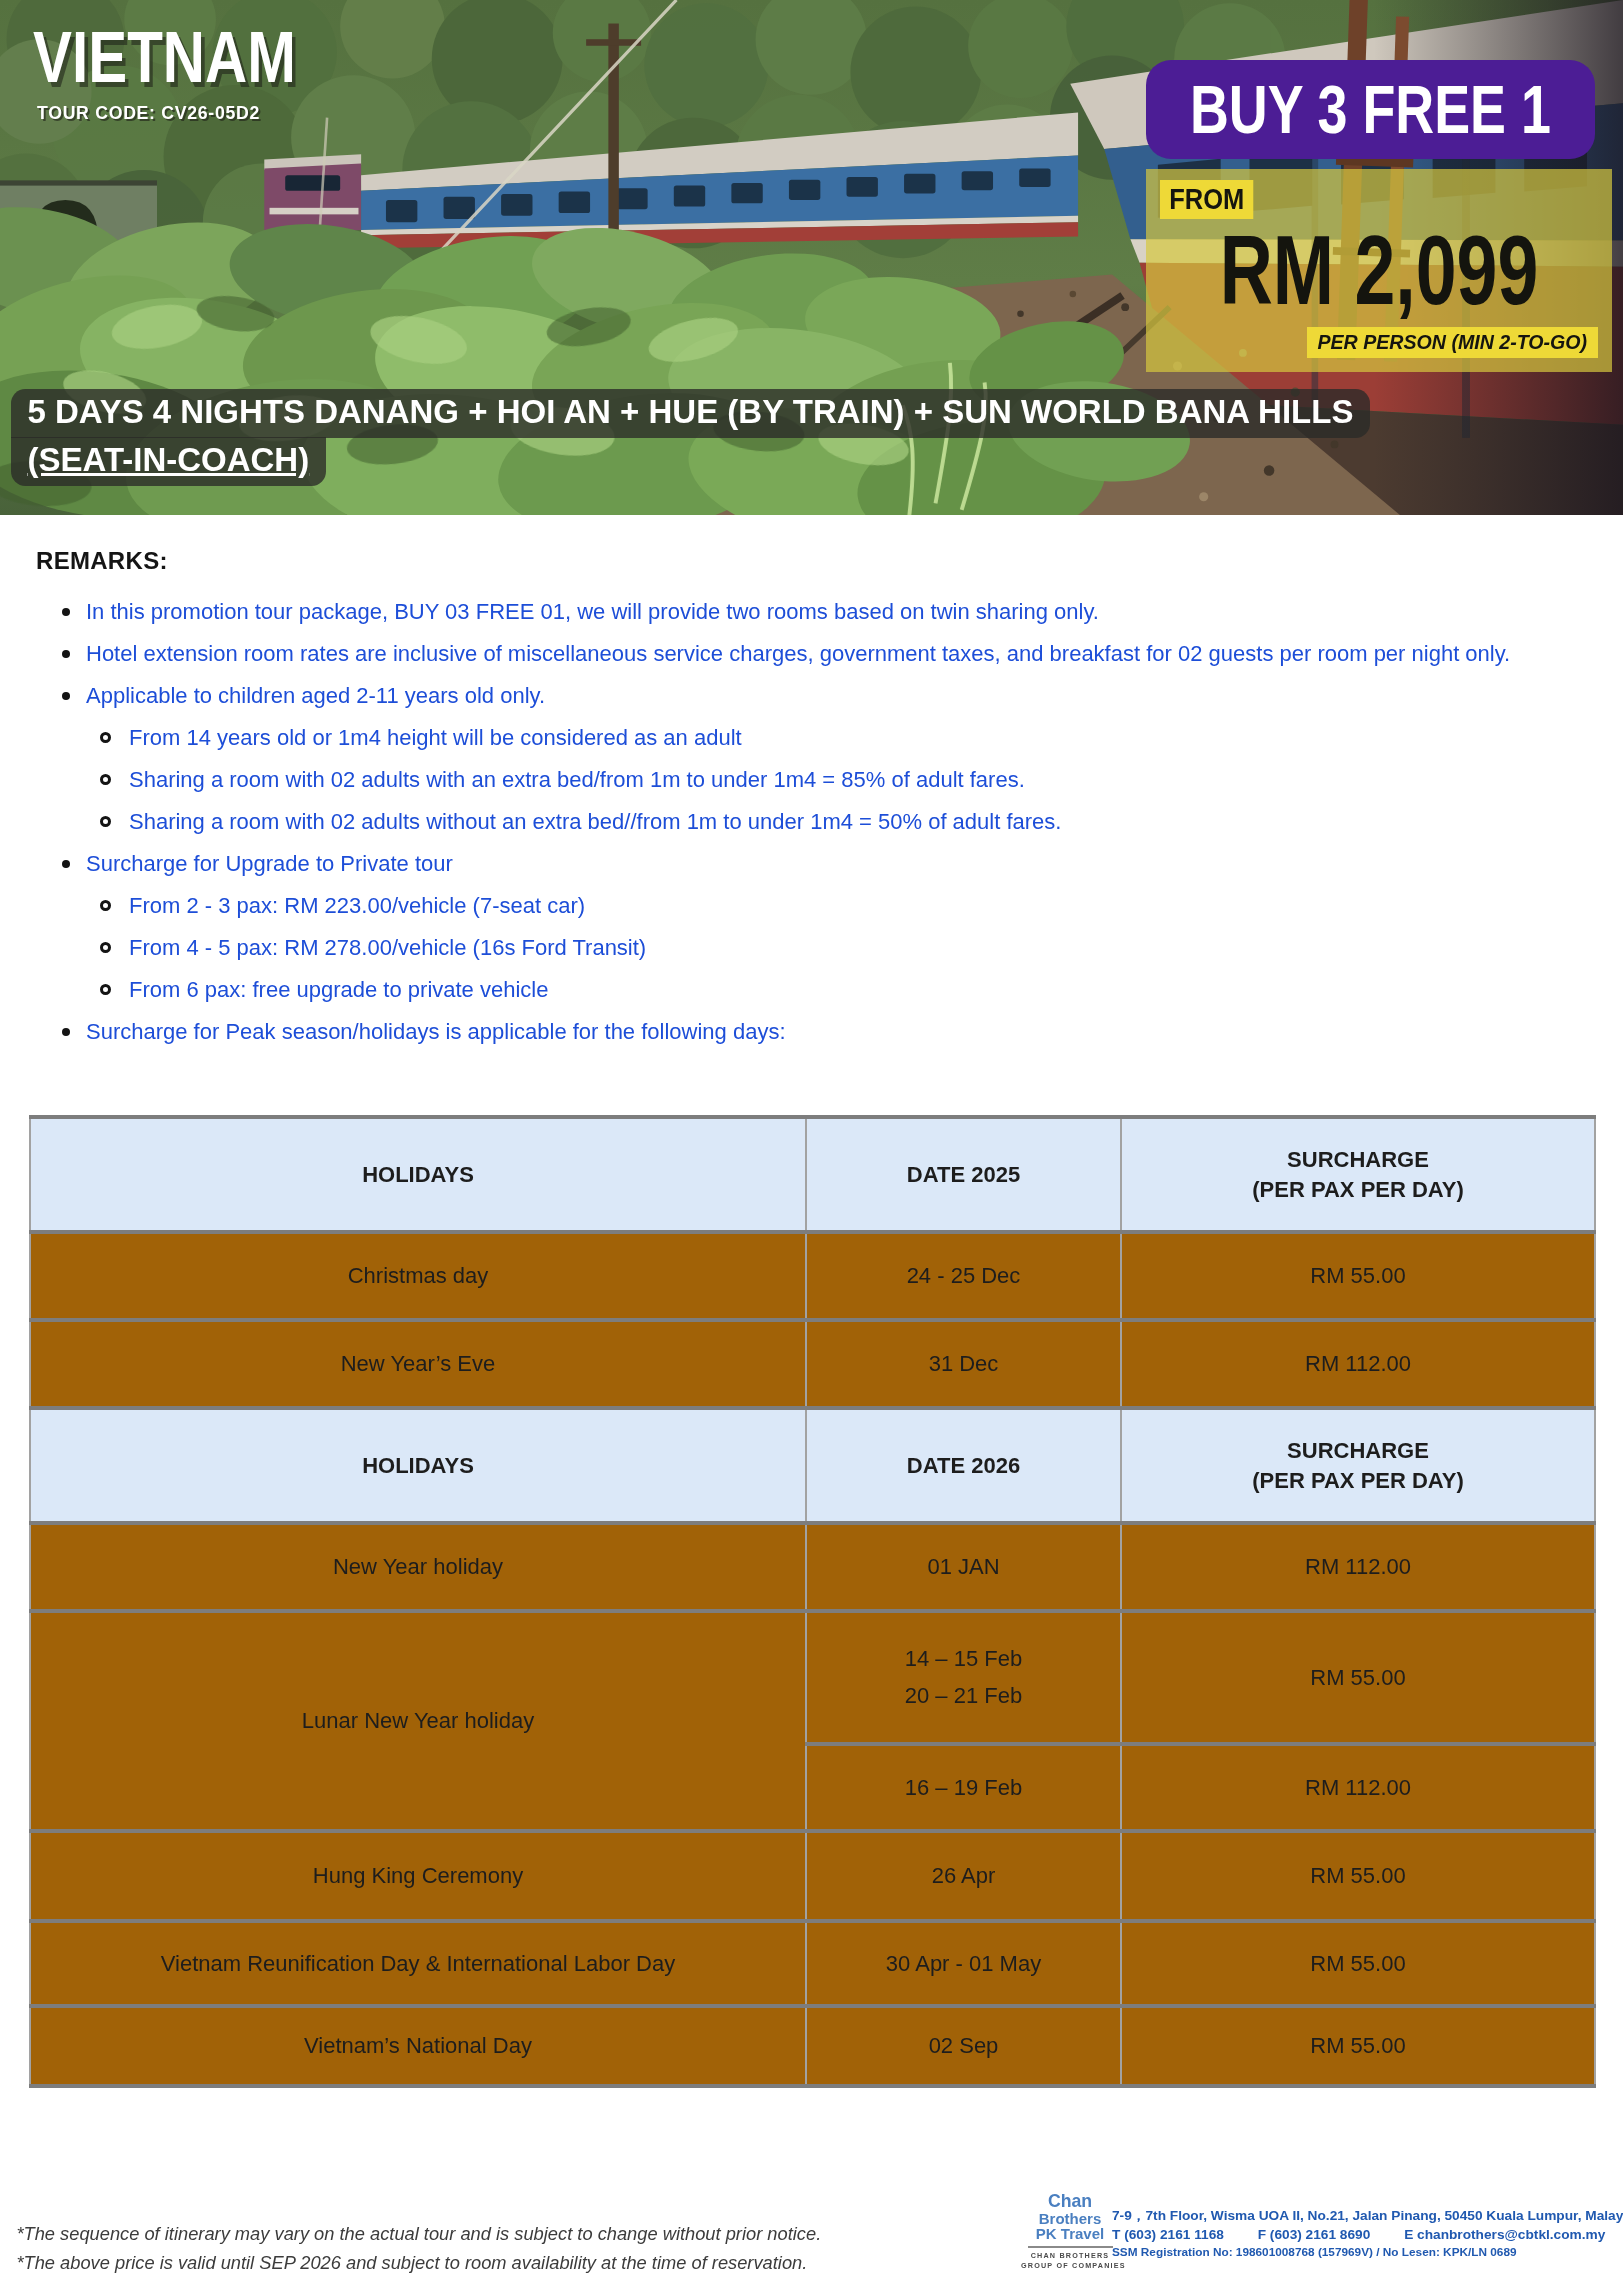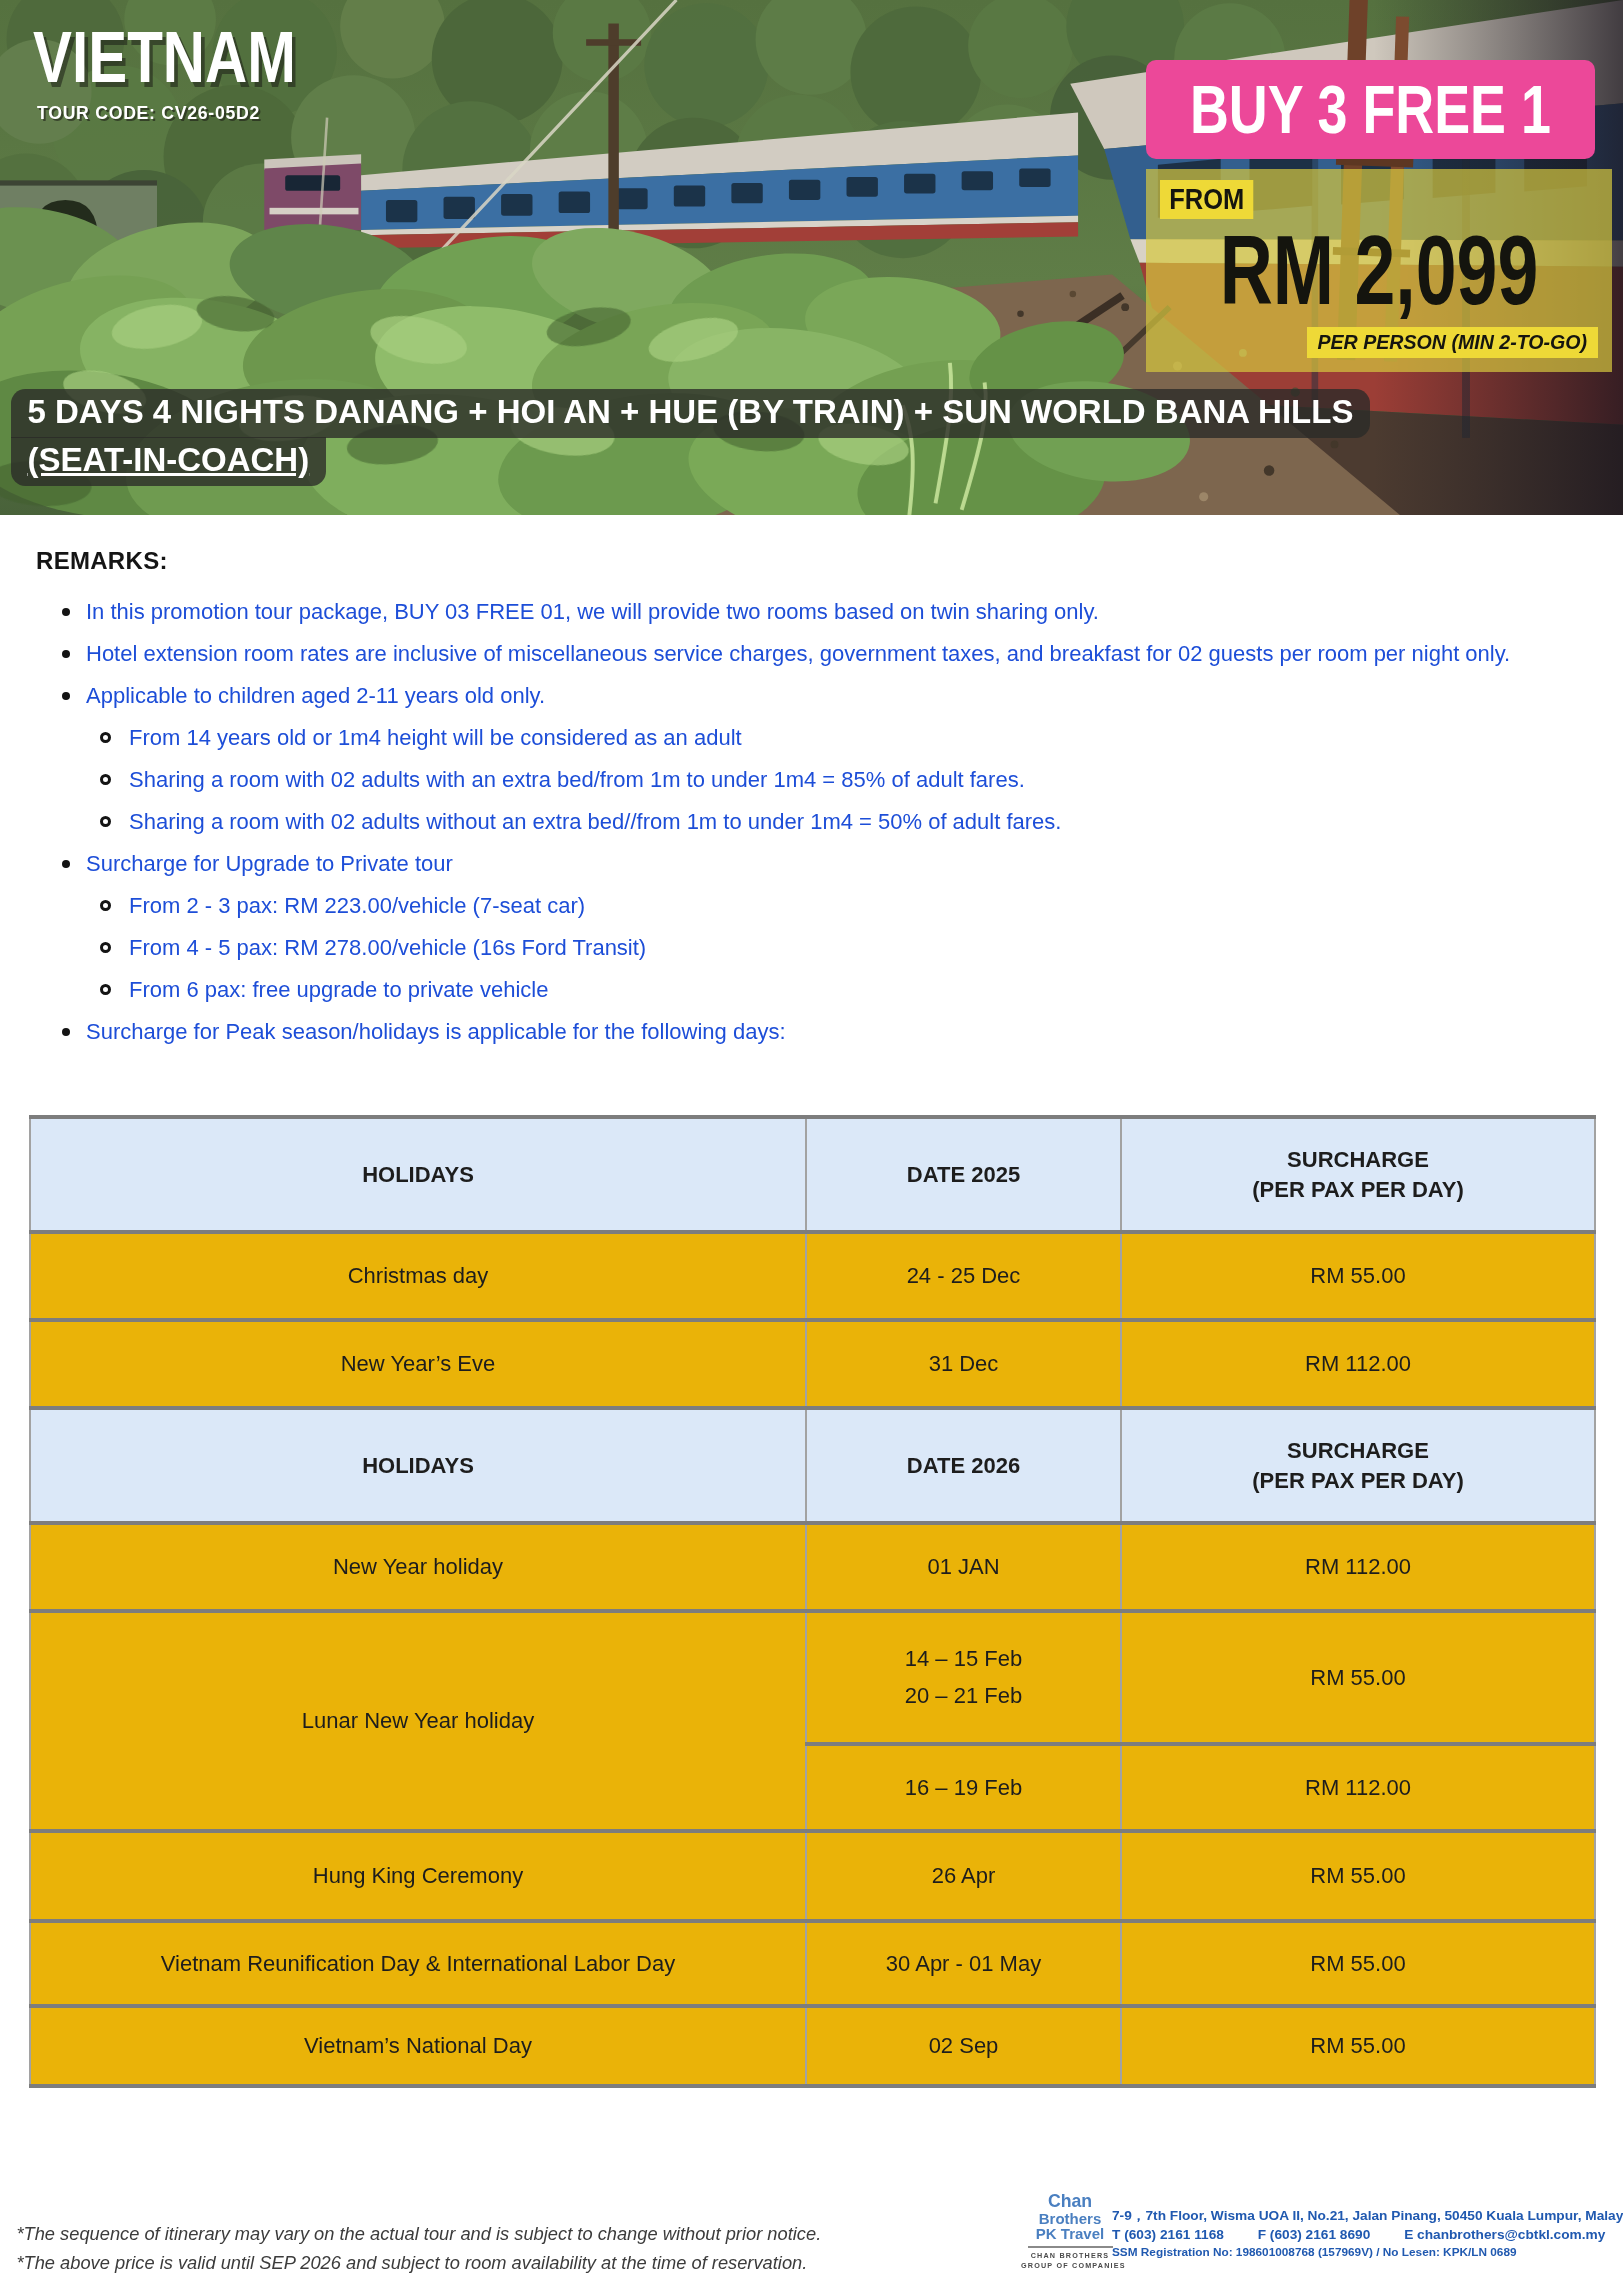--- a/index.html
+++ b/index.html
@@ -14,22 +14,22 @@
   .vietnam-title{
     position:absolute;left:33px;top:19.6px;font-size:73px;font-weight:800;line-height:1;
     color:#fff;letter-spacing:0px;transform:scaleX(.8);transform-origin:left top;
     text-shadow:4.6px 4.6px 0 rgba(28,30,22,.55);white-space:nowrap;
   }
   .tour-code{
     position:absolute;left:37px;top:103px;font-size:17.7px;font-weight:700;color:#fff;
     letter-spacing:0.7px;text-shadow:2px 2px 0 rgba(28,30,22,.6);white-space:nowrap;
   }
   .promo-badge{
-    position:absolute;left:1146px;top:60px;width:449px;height:99px;background:#ec4899;
-    border-radius:10px;display:flex;align-items:center;justify-content:center;
+    position:absolute;left:1146px;top:60px;width:449px;height:99px;background:#4c1d95;
+    border-radius:25px;display:flex;align-items:center;justify-content:center;
   }
   .promo-badge span{font-size:69px;font-weight:800;color:#fff;transform:scaleX(.78);white-space:nowrap;}
   .price-panel{position:absolute;left:1146px;top:169px;width:466px;height:203px;background:rgba(213,200,62,.70);}
   .from-box{
     position:absolute;left:14.4px;top:10.5px;background:#eed937;color:#15150f;
     font-size:29px;font-weight:800;padding:3.3px 10.5px;transform:scaleX(.88);transform-origin:left top;white-space:nowrap;
   }
   .price-big{
     position:absolute;left:0;width:100%;top:52px;text-align:center;font-size:98px;font-weight:800;
     color:#14140e;line-height:1;transform:scaleX(.75);white-space:nowrap;
@@ -55,21 +55,21 @@
   .remarks li.l1::before{content:"";position:absolute;left:26px;top:17.7px;width:7.9px;height:7.9px;border-radius:50%;background:#141414;}
   .remarks li.l2{padding-left:93px;}
   .remarks li.l2::before{content:"";position:absolute;left:64px;top:15.7px;width:11px;height:11px;border-radius:50%;border:3.3px solid #141414;background:transparent;box-sizing:border-box;}
 
   
   .holiday-table{
     position:absolute;left:29px;top:1115px;width:1565px;border-collapse:collapse;table-layout:fixed;
   }
   .holiday-table th,.holiday-table td{
     border:2.6px solid #a2a2a2;border-top:4.6px solid #7d7d7d;border-bottom:4.6px solid #7d7d7d;
-    text-align:center;vertical-align:middle;font-size:22px;color:#1d1d1d;background:#eab308;padding:0 13px;
+    text-align:center;vertical-align:middle;font-size:22px;color:#1d1d1d;background:#a16207;padding:0 13px;
   }
   .holiday-table th{background:#dbe8f8;font-weight:700;line-height:30px;white-space:pre-line;}
   tr.rh-header{height:115px;} tr.rh-std{height:88px;} tr.rh-lunar-a{height:133px;} tr.rh-lunar-b{height:87px;}
   tr.rh-s1{height:90px;} tr.rh-s2{height:85px;} tr.rh-s3{height:80px;}
   .date-stack div{line-height:30px;margin:7.9px 0;}
 
   
   .disclaimers{position:absolute;left:16.4px;top:2219px;font-size:18.3px;font-style:italic;color:#3c3c3c;line-height:29px;}
   .logo{position:absolute;left:1021px;top:2193px;width:98px;text-align:center;}
   .logo-l1{font-size:17.7px;font-weight:700;color:#4a7fc0;line-height:17.7px;}

